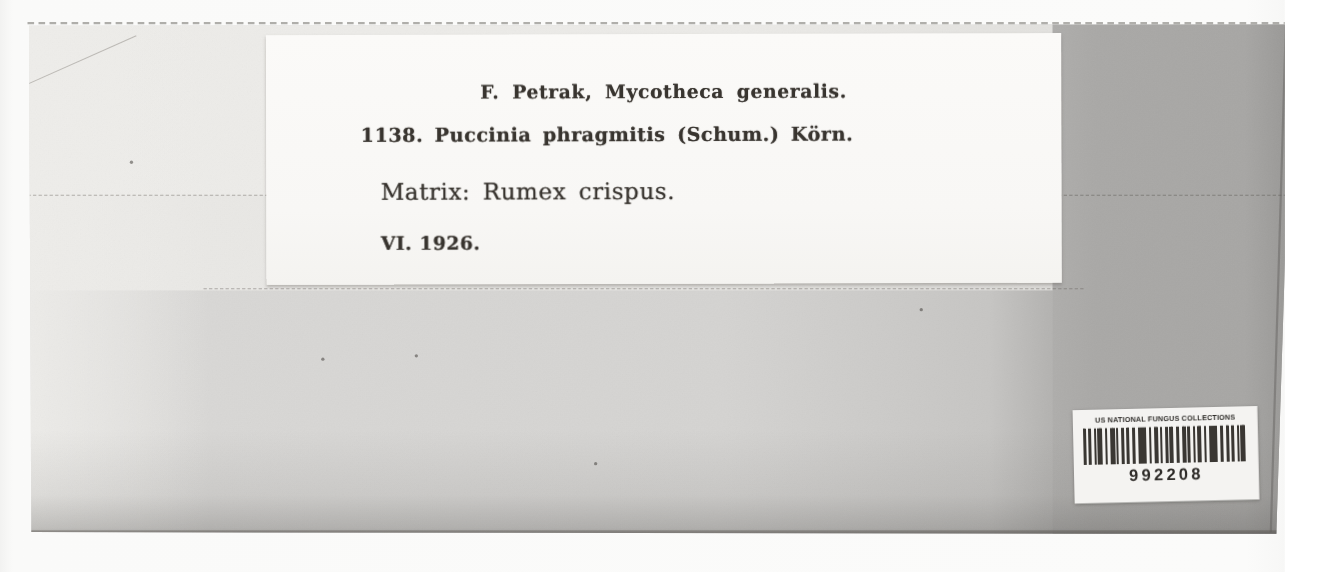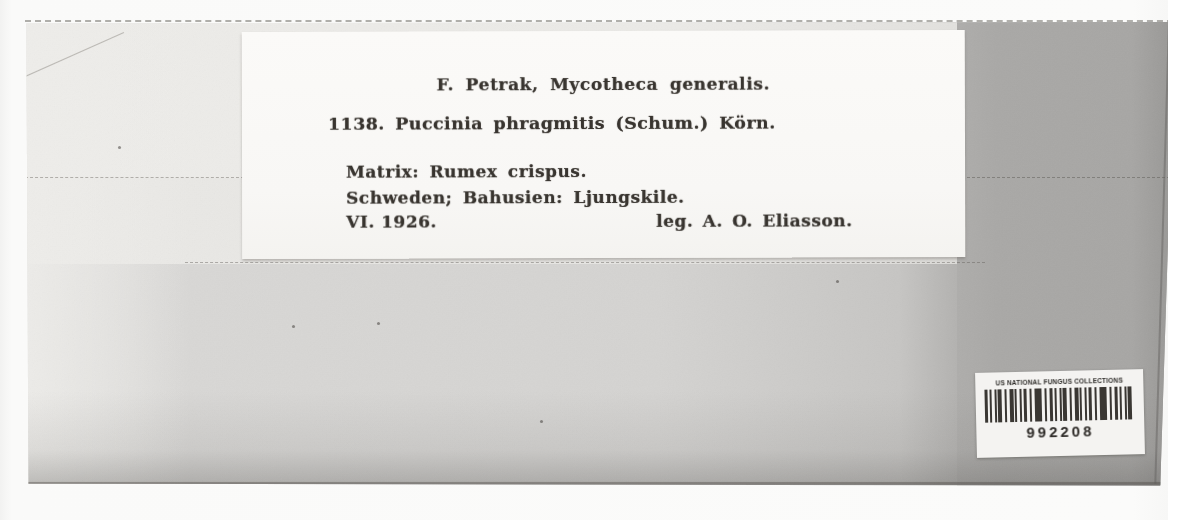--- a/index.html
+++ b/index.html
@@ -34,21 +34,21 @@
   .main-label{
     position:absolute; left:242px; top:31px; width:723px; height:227px;
     background:linear-gradient(180deg,#fbfaf8 0%,#f8f7f5 70%,#f4f3f0 100%);
     box-shadow:0 2px 3px rgba(104,100,94,0.4);
     transform:rotate(-0.15deg);
     color:#38342f;
   }
   .main-label .line{position:absolute;line-height:1.15;white-space:nowrap;filter:blur(0.3px);text-shadow:0 0 0.7px rgba(56,52,47,0.75);}
   .l-title{top:44px;left:0;width:100%;text-align:center;font-size:17px;font-weight:600;letter-spacing:0.6px;word-spacing:5px;}
   .l-species{top:82px;left:86px;font-size:17.5px;font-weight:700;letter-spacing:0.4px;word-spacing:4px;}
-  .l-matrix{top:131px;left:104px;font-size:17px;font-weight:700;letter-spacing:0.5px;word-spacing:4px;}
+  .l-matrix{top:131px;left:104px;font-size:21px;font-weight:400;letter-spacing:0.5px;word-spacing:4px;}
   .l-locality{top:157px;left:104px;font-size:17px;font-weight:600;letter-spacing:0.5px;word-spacing:4px;}
   .l-date{top:181px;left:104px;font-size:17px;font-weight:600;letter-spacing:0.5px;text-align:center;}
   .l-collector{top:181px;left:414px;font-size:17px;font-weight:600;letter-spacing:0.5px;word-spacing:3px;}
 
   .barcode-label{
     position:absolute; left:976px; top:371px; width:168px; height:85px;
     background:#f4f3f1; box-shadow:0 1px 3px rgba(70,68,64,0.5);
     transform:rotate(-1.3deg);
     font-family:"Liberation Sans","DejaVu Sans",sans-serif;
     filter:blur(0.35px);
@@ -100,23 +100,21 @@
     <div class="speck" style="left:811px;top:258px;"></div>
     <div class="speck" style="left:1021px;top:418px;"></div>
   </div>
 
   <div class="crease crease-top-edge"></div>
 
   <div class="main-label">
     <div class="line l-title">F. Petrak, Mycotheca generalis.</div>
     <div class="line l-species">1138. Puccinia phragmitis (Schum.) Körn.</div>
     <div class="line l-matrix">Matrix: Rumex crispus.</div>
-    <div class="line l-locality">Schweden; Bahusien: Ljungskile.</div>
     <div class="line l-date">VI. 1926.</div>
-    <div class="line l-collector">leg. A. O. Eliasson.</div>
   </div>
 
   <div class="barcode-label">
     <div class="bc-inst">US NATIONAL FUNGUS COLLECTIONS</div>
     <div class="bc-bars"></div>
     <div class="bc-num">992208</div>
   </div>
 
 </div>
 

